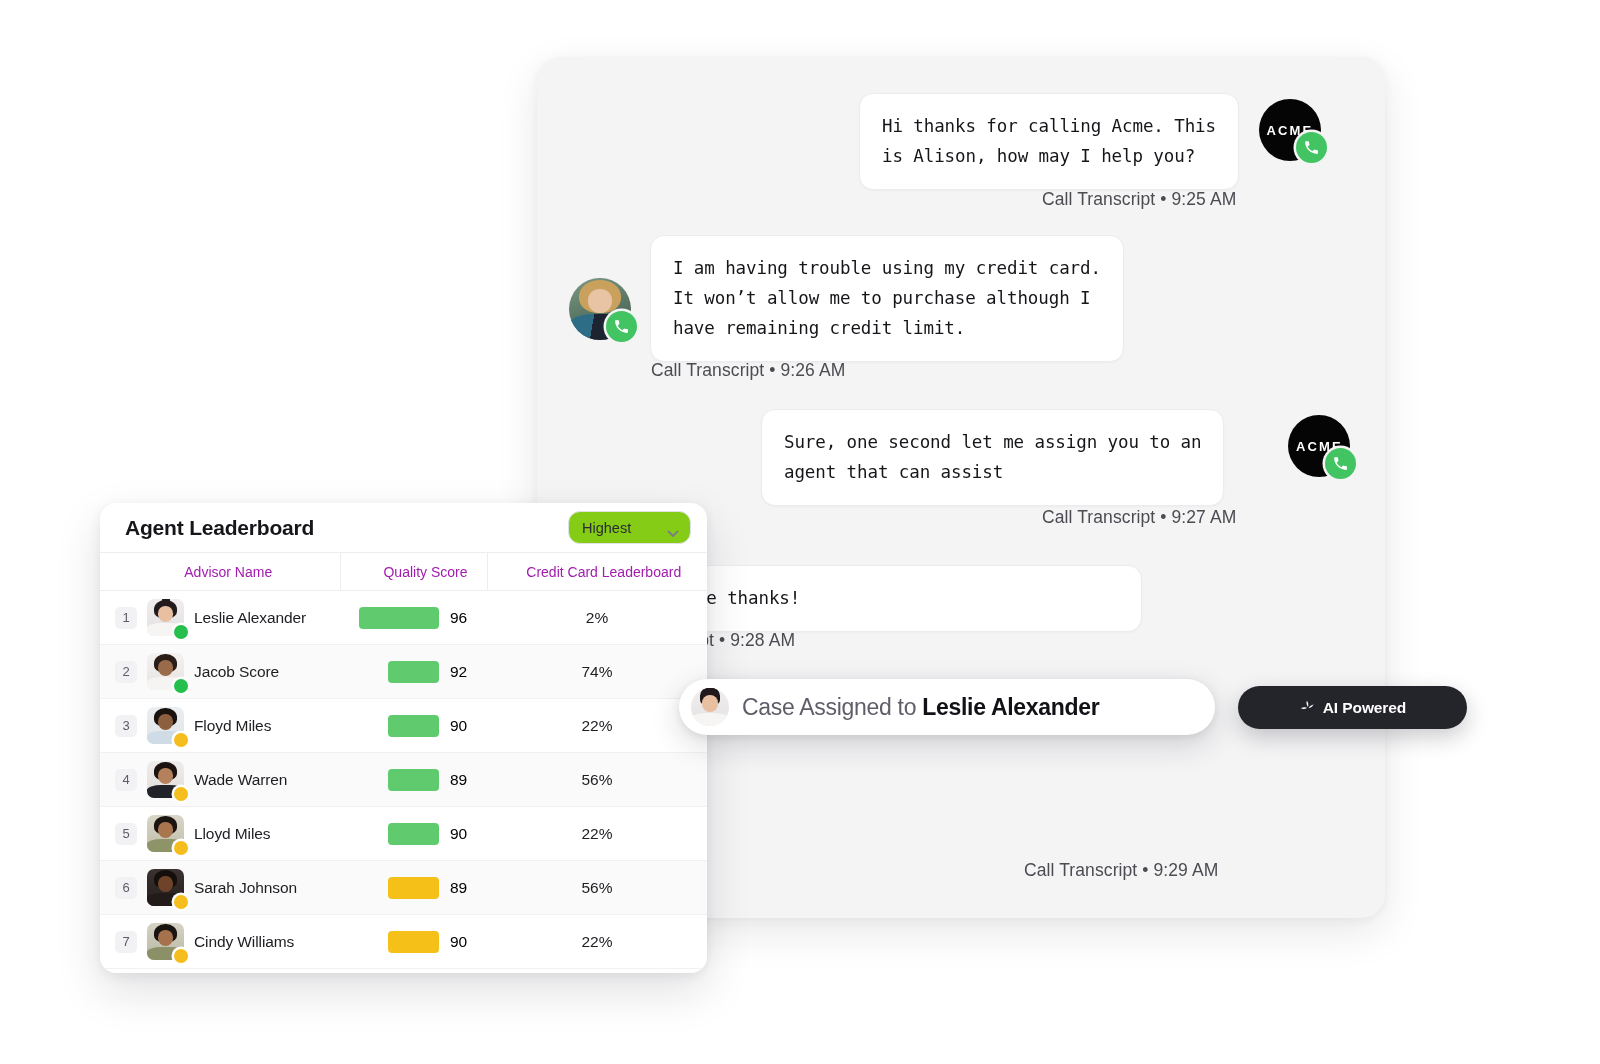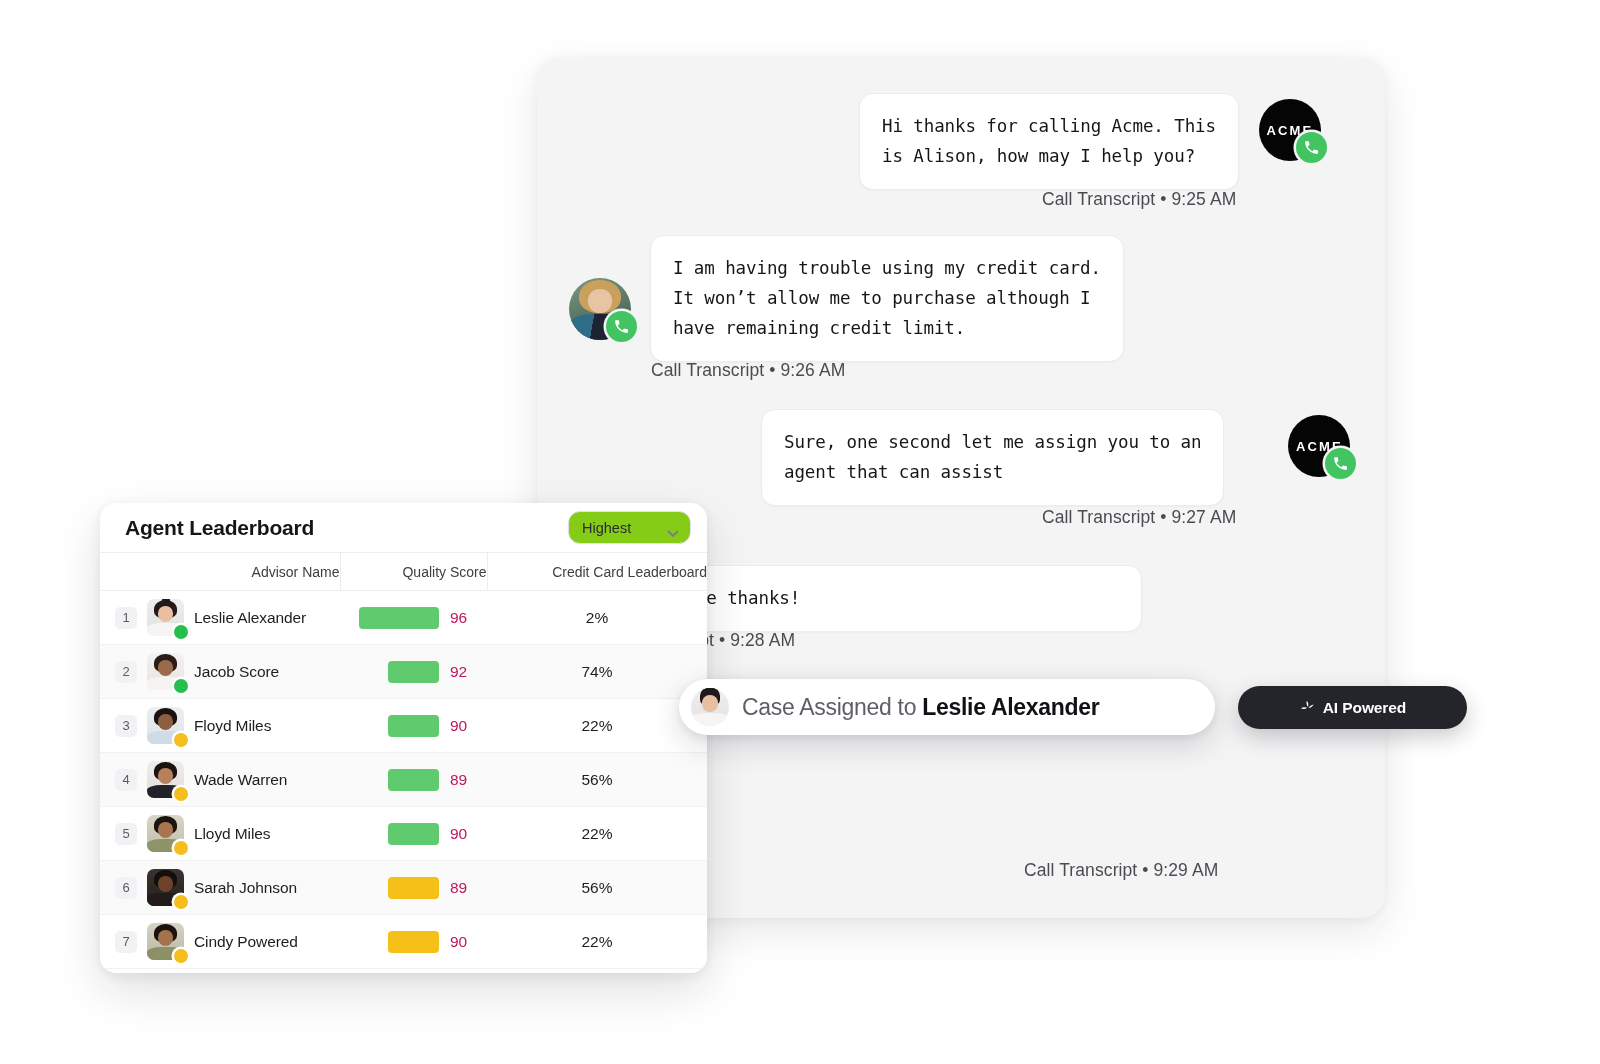--- a/index.html
+++ b/index.html
@@ -119,24 +119,24 @@
   .chev { width: 12px; height: 7px; }
   .chev svg { width: 12px; height: 7px; stroke: #7b7b85; fill: none; stroke-width: 1.8; }
 
   .lb-table { width: 100%; border-collapse: collapse; table-layout: fixed; }
   .lb-table col.c1 { width: 240px; }
   .lb-table col.c2 { width: 147px; }
   .lb-table col.c3 { width: 220px; }
 
   .lb-table thead th {
     height: 38px;
-    font-size: 14px; font-weight: 400; color: #404040;
+    font-size: 14px; font-weight: 400; color: #a21caf;
     border-top: 1px solid #ededf0;
     border-bottom: 1px solid #ededf0;
-    text-align: right;
+    text-align: center;
     padding: 0 0 0 17px;
     background: #fff;
   }
   .lb-table thead th.c2, .lb-table thead th.c3 { border-left: 1px solid #ededf0; }
   .lb-table thead th.c2 { padding-left: 24px; }
   .lb-table thead th.c3 { padding-left: 13px; }
 
   .lb-table tbody tr { height: 54px; }
   .lb-table tbody tr:nth-child(even) { background: #fafafa; }
   .lb-table tbody td { border-bottom: 1px solid #f1f1f4; vertical-align: middle; padding: 0; }
@@ -160,21 +160,21 @@
   }
   .status-dot.online { background: #25c04c; }
   .status-dot.away   { background: #f5bd1d; }
   .adv-name { font-size: 15.5px; color: #1d1d22; letter-spacing: -.1px; white-space: nowrap; }
 
   .score-cell { display: flex; align-items: center; justify-content: flex-start; padding-left: 14px; }
   .bar-wrap { width: 85px; display: flex; justify-content: flex-end; }
   .bar { height: 22px; border-radius: 4px; }
   .bar.green { background: #5fcb6e; }
   .bar.yellow { background: #f5c119; }
-  .score-num { font-size: 15.5px; color: #be185d; margin-left: 11px; }
+  .score-num { font-size: 15.5px; color: #000000; margin-left: 11px; }
 
   .prof-cell { text-align: center; font-size: 15.5px; color: #1d1d22; padding-right: 58px; }
 
   
   .case-pill {
     position: absolute;
     left: 679px; top: 679px;
     width: 536px; height: 56px;
     background: #ffffff;
     border-radius: 28px;
@@ -450,21 +450,21 @@
               <div class="name-cell">
                 <span class="rank">7</span>
                 <span class="mini-av">
                   <span class="disc" style="background:linear-gradient(180deg,#d6d3c5,#b8b6a2)">
                     <span style="position:absolute;left:20%;top:2%;width:60%;height:50%;border-radius:50% 50% 35% 35%;background:#1a1411"></span>
                     <span style="position:absolute;left:29%;top:20%;width:42%;height:42%;border-radius:48% 48% 50% 50%;background:#a5724d"></span>
                     <span style="position:absolute;bottom:0;left:0;right:0;height:34%;border-radius:40% 40% 0 0;background:#8b9066"></span>
                   </span>
                   <span class="status-dot away"></span>
                 </span>
-                <span class="adv-name">Cindy Powered</span>
+                <span class="adv-name">Cindy Williams</span>
               </div>
             </td>
             <td>
               <div class="score-cell">
                 <span class="bar-wrap">
                   <span class="bar yellow" style="width:51px"></span>
                 </span>
                 <span class="score-num">90</span>
               </div>
             </td>

